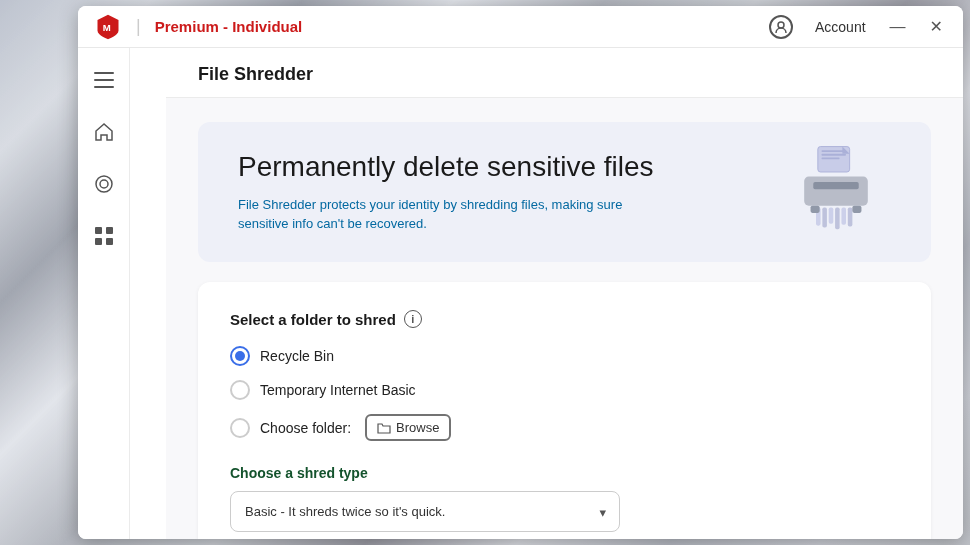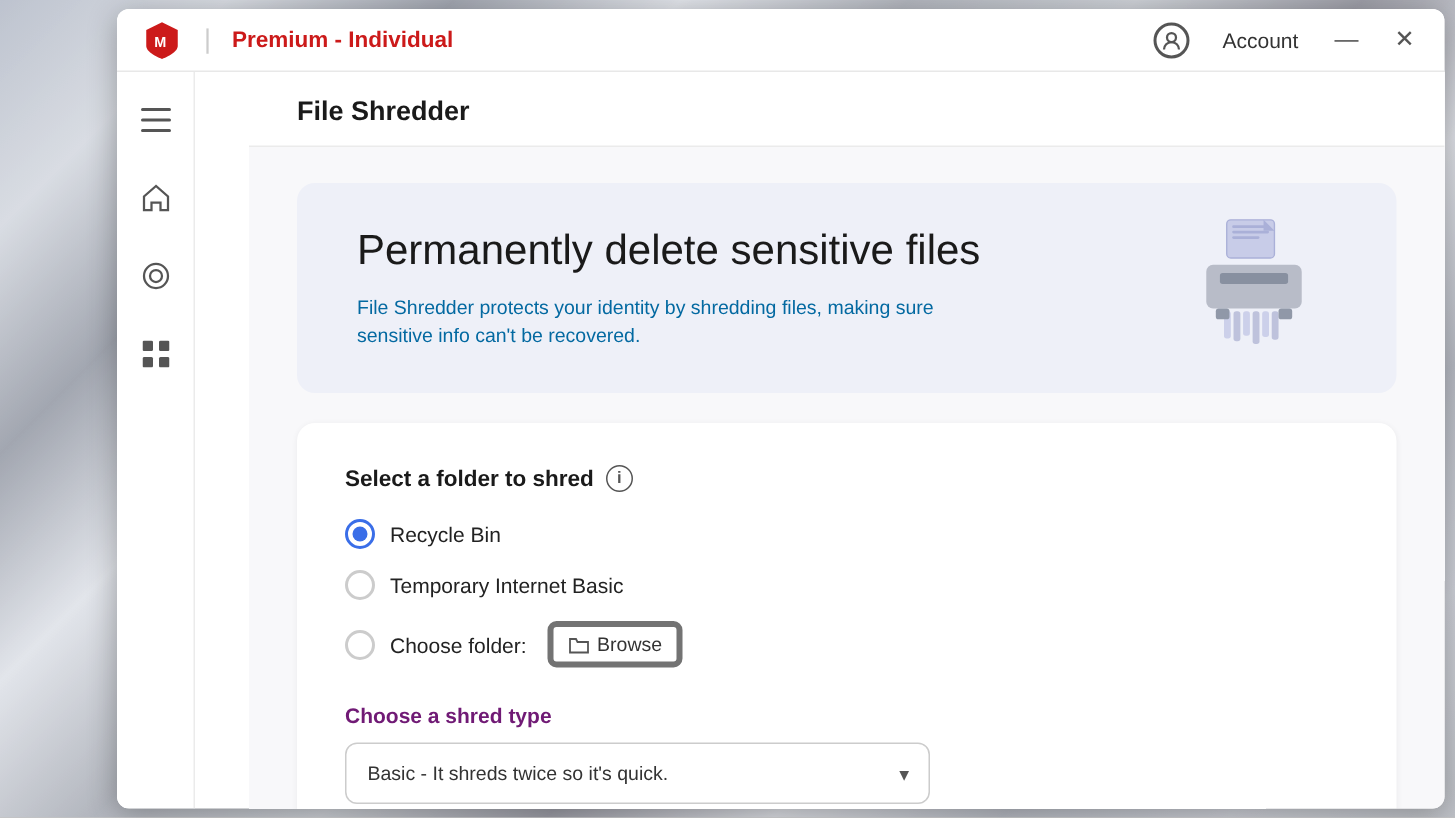--- a/index.html
+++ b/index.html
@@ -281,35 +281,35 @@
     .radio-label {
       font-size: 14px;
       color: #222;
     }
 
     
     .browse-btn {
       display: flex;
       align-items: center;
       gap: 5px;
-      border: 4px solid #737373;
+      border: 2px solid #737373;
       border-radius: 6px;
       padding: 4px 10px;
       font-size: 13px;
       color: #333;
       background: #fff;
       cursor: pointer;
       margin-left: 4px;
     }
 
     
     .shred-type-label {
       font-size: 14px;
       font-weight: 600;
-      color: #701a75;
+      color: #14532d;
       margin-bottom: 10px;
     }
 
     .select-wrapper {
       position: relative;
       max-width: 390px;
     }
 
     .shred-select {
       width: 100%;

